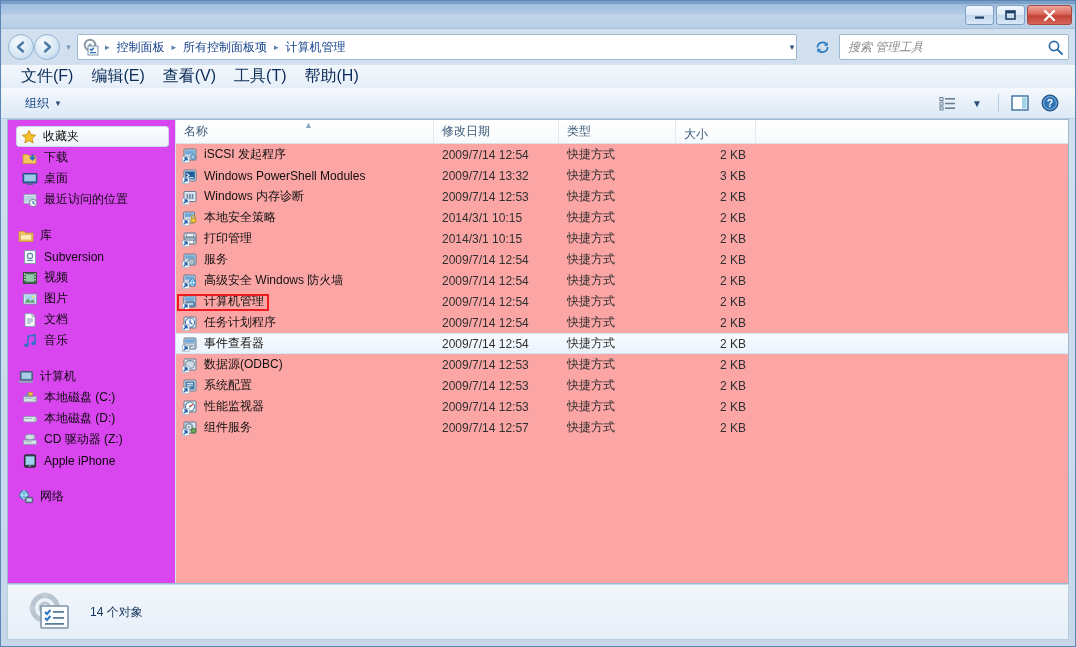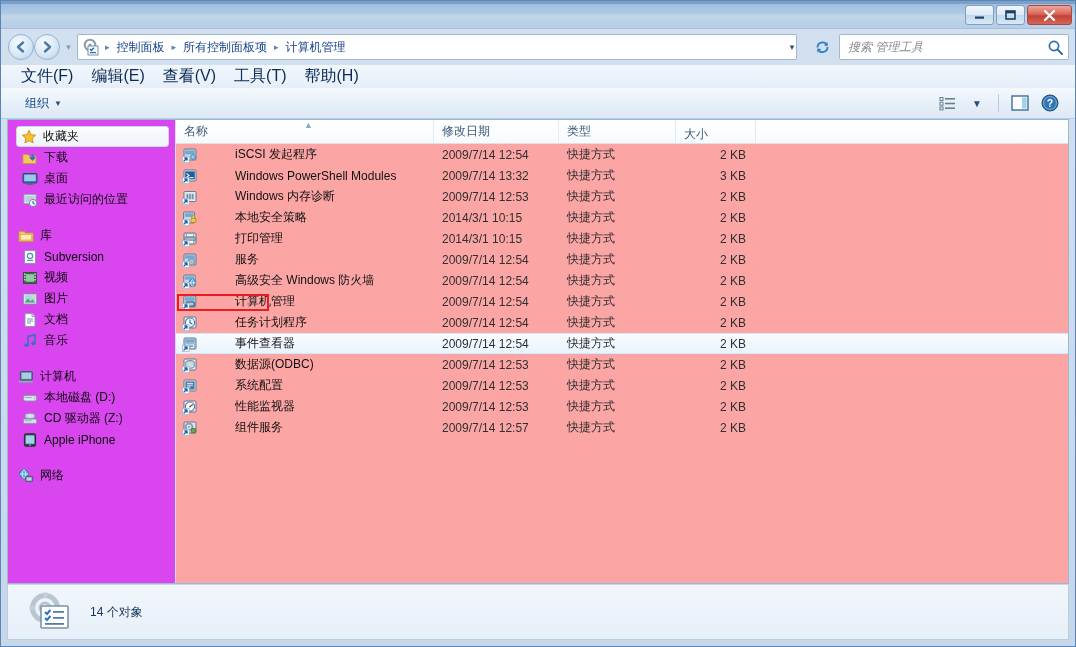--- a/index.html
+++ b/index.html
@@ -170,21 +170,21 @@
   #rows { flex: 1; overflow: hidden; }
   .row {
     height: 21px; display: flex; align-items: center;
     font-size: 12px; color: #111111; cursor: default; position: relative;
   }
   .row.hovered {
     background: linear-gradient(to bottom, #f8fcfe 0%, #e9f3fd 100%);
     border-top: 1px solid #d4e7f7; border-bottom: 1px solid #d4e7f7;
     height: 21px;
   }
-  .cell { overflow: hidden; white-space: nowrap; gap: 31px; }
+  .cell { overflow: hidden; white-space: nowrap; }
   .cell.name { width: 258px; display: flex; align-items: center; padding-left: 6px; }
   .cell.date { width: 125px; padding-left: 8px; color: #303030; }
   .cell.type { width: 117px; padding-left: 8px; color: #303030; }
   .cell.size { width: 80px; text-align: right; padding-right: 10px; color: #303030; }
   .fico { width: 16px; height: 16px; margin-right: 6px; flex: 0 0 16px; }
   .fname { overflow: hidden; text-overflow: ellipsis; }
 
   
   #annot {
     position: absolute; left: 186px; top: 298px;
@@ -420,20 +420,30 @@
       <div class="sb-gap"></div>
 
       <div class="sb-group">
         <div class="sb-row head">
           <svg class="sb-ico" viewBox="0 0 16 16">
             <rect x="2.4" y="2.6" width="12" height="8.6" rx="0.8" fill="#5b7d99" stroke="#3b566c" stroke-width="0.9"></rect>
             <rect x="3.6" y="3.7" width="9.6" height="6.2" fill="#a8cde8"></rect>
             <rect x="0.8" y="11.8" width="14" height="2" rx="0.6" fill="#8fa6b8"></rect>
           </svg>
           <span>计算机</span>
+        </div>
+        <div class="sb-row child">
+          <svg class="sb-ico" viewBox="0 0 16 16">
+            <rect x="1.6" y="6.4" width="13" height="5.6" rx="1.2" fill="#d9e2ea" stroke="#8296a8" stroke-width="0.9"></rect>
+            <rect x="2.8" y="7.6" width="8" height="1.2" fill="#9fb3c4"></rect>
+            <circle cx="12.6" cy="9.4" r="1" fill="#6ec46e"></circle>
+            <path d="M3 5.6 l3 -3.4 l3.2 3.4 Z" fill="#4f9ad8"></path>
+            <rect x="6.4" y="2.6" width="4" height="3" fill="#f5c240" stroke="#c2902a" stroke-width="0.7"></rect>
+          </svg>
+          <span>本地磁盘 (C:)</span>
         </div>
         <div class="sb-row child">
           <svg class="sb-ico" viewBox="0 0 16 16">
             <rect x="1.4" y="5.6" width="13.2" height="5.4" rx="2.2" fill="#e2e9ef" stroke="#8296a8" stroke-width="0.9"></rect>
             <rect x="2.8" y="7" width="7.4" height="1.2" fill="#a4b7c7"></rect>
             <circle cx="12.6" cy="8.4" r="0.9" fill="#7dc87d"></circle>
           </svg>
           <span>本地磁盘 (D:)</span>
         </div>
         <div class="sb-row child">

